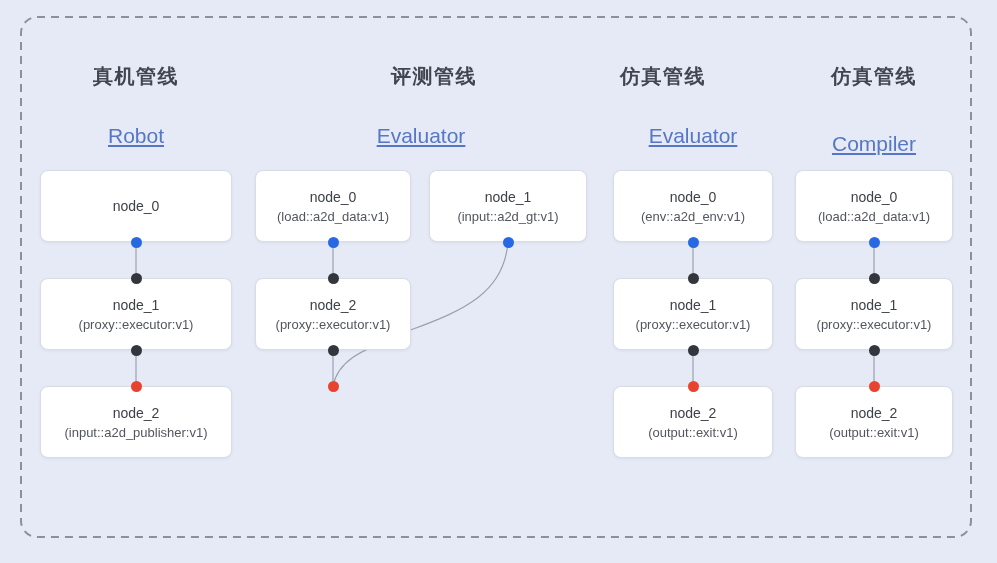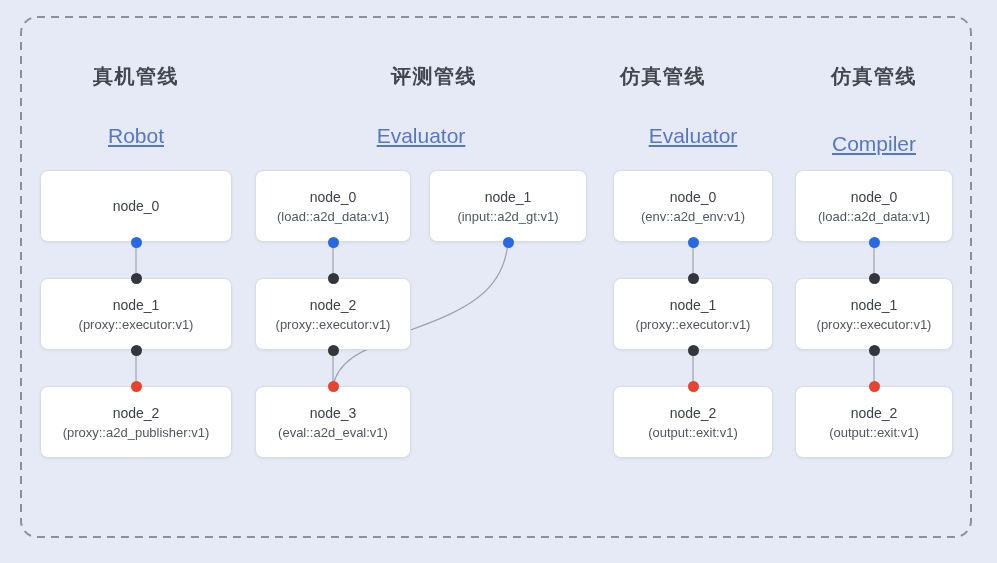--- a/index.html
+++ b/index.html
@@ -53,45 +53,41 @@
       </div>
       <div class="dot" style="left: 130.5px; top: 236.5px; background: rgb(39, 105, 227);"></div>
       <div class="node" style="left: 40px; top: 278px; width: 192px; height: 72px;">
         <div class="node-label">node_1</div>
         <div class="node-type">(proxy::executor:v1)</div>
       </div>
       <div class="dot" style="left: 130.5px; top: 272.5px; background: rgb(51, 54, 60);"></div>
       <div class="dot" style="left: 130.5px; top: 344.5px; background: rgb(51, 54, 60);"></div>
       <div class="node" style="left: 40px; top: 386px; width: 192px; height: 72px;">
         <div class="node-label">node_2</div>
-        <div class="node-type">(proxy::a2d_publisher:v1)</div>
+        <div class="node-type">(input::a2d_publisher:v1)</div>
       </div>
       <div class="dot" style="left: 130.5px; top: 380.5px; background: rgb(232, 67, 46);"></div>
       <div class="title-cn" style="left: 434px; top: 63px;">评测管线</div>
       <div class="title-en" style="left: 421px; top: 124px;">Evaluator</div>
       <div class="node" style="left: 255px; top: 170px; width: 156px; height: 72px;">
         <div class="node-label">node_0</div>
         <div class="node-type">(load::a2d_data:v1)</div>
       </div>
       <div class="dot" style="left: 327.5px; top: 236.5px; background: rgb(39, 105, 227);"></div>
       <div class="node" style="left: 429px; top: 170px; width: 158px; height: 72px;">
         <div class="node-label">node_1</div>
         <div class="node-type">(input::a2d_gt:v1)</div>
       </div>
       <div class="dot" style="left: 502.5px; top: 236.5px; background: rgb(39, 105, 227);"></div>
       <div class="node" style="left: 255px; top: 278px; width: 156px; height: 72px;">
         <div class="node-label">node_2</div>
         <div class="node-type">(proxy::executor:v1)</div>
       </div>
       <div class="dot" style="left: 327.5px; top: 272.5px; background: rgb(51, 54, 60);"></div>
       <div class="dot" style="left: 327.5px; top: 344.5px; background: rgb(51, 54, 60);"></div>
-      <div class="node" style="left: 255px; top: 386px; width: 156px; height: 72px;">
-        <div class="node-label">node_3</div>
-        <div class="node-type">(eval::a2d_eval:v1)</div>
-      </div>
       <div class="dot" style="left: 327.5px; top: 380.5px; background: rgb(232, 67, 46);"></div>
       <div class="title-cn" style="left: 663px; top: 63px;">仿真管线</div>
       <div class="title-en" style="left: 693px; top: 124px;">Evaluator</div>
       <div class="node" style="left: 613px; top: 170px; width: 160px; height: 72px;">
         <div class="node-label">node_0</div>
         <div class="node-type">(env::a2d_env:v1)</div>
       </div>
       <div class="dot" style="left: 687.5px; top: 236.5px; background: rgb(39, 105, 227);"></div>
       <div class="node" style="left: 613px; top: 278px; width: 160px; height: 72px;">
         <div class="node-label">node_1</div>

